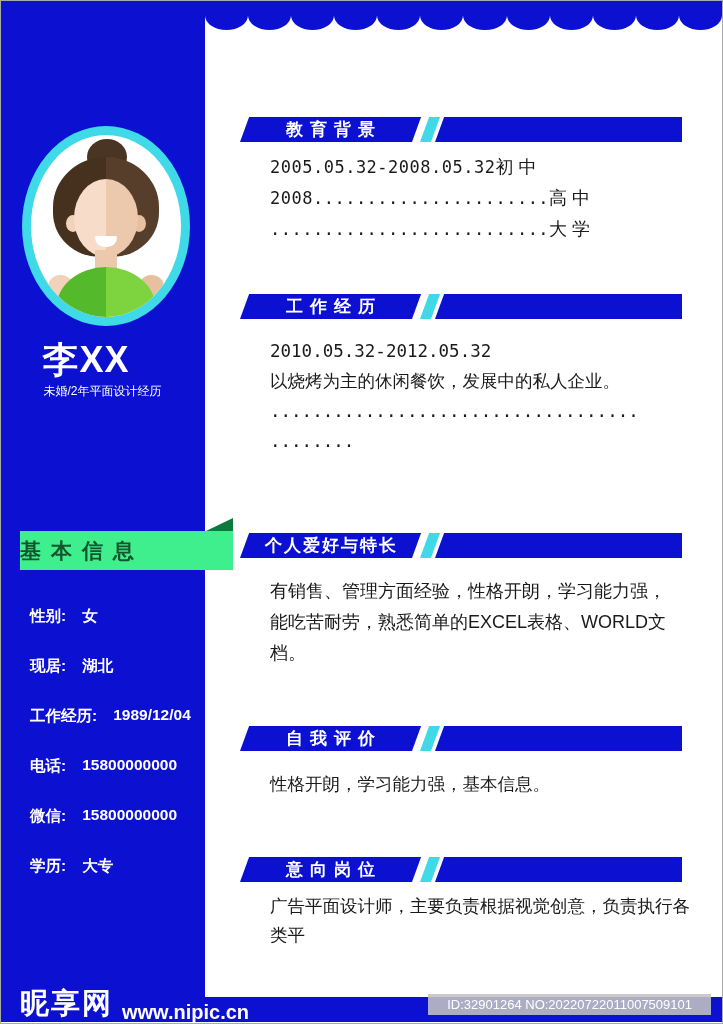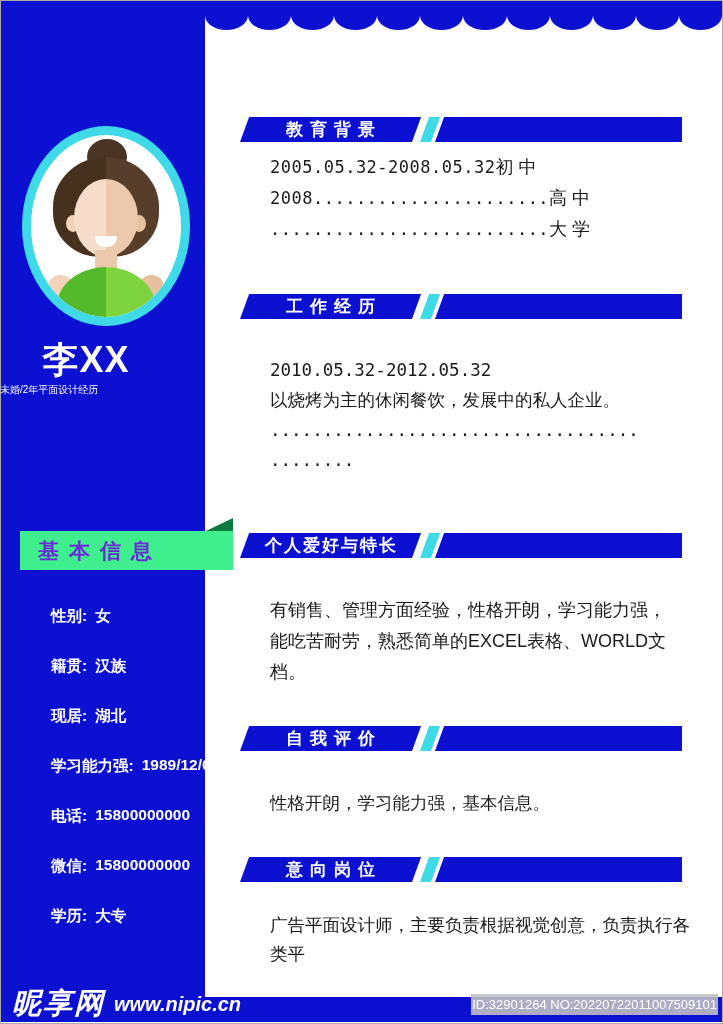--- a/index.html
+++ b/index.html
@@ -29,55 +29,55 @@
   .av-ear-l{left:35px;top:80px;width:14px;height:17px;border-radius:50%;background:#f2d3ba;}
   .av-ear-r{left:101px;top:80px;width:14px;height:17px;border-radius:50%;background:#e7c0a0;}
   .av-face{left:43px;top:44px;width:64px;height:78px;border-radius:50%;background:linear-gradient(90deg,#f7ddc9 50%,#ecc9ad 50%);}
   .av-smile{left:64px;top:101px;width:22px;height:11px;background:#fff;border-radius:2px 2px 12px 12px;}
   .av-neck{left:64px;top:115px;width:22px;height:24px;background:#ecc9ad;}
   .av-arm-l{left:17px;top:140px;width:25px;height:52px;border-radius:12px;background:#f2d3ba;}
   .av-arm-r{left:108px;top:140px;width:25px;height:52px;border-radius:12px;background:#e7c0a0;}
   .av-shirt{left:25px;top:132px;width:100px;height:60px;border-radius:50% 50% 0 0 / 70% 70% 0 0;background:linear-gradient(90deg,#54ba2c 50%,#7ed43e 50%);}
   
   .name{position:absolute;left:0;top:336px;width:172px;text-align:center;color:#fff;font-size:36px;font-weight:bold;letter-spacing:1px;}
-  .subtitle{position:absolute;left:0;top:383px;width:205px;text-align:left;color:#fff;font-size:10px;}
+  .subtitle{position:absolute;left:0;top:383px;width:205px;text-align:center;color:#fff;font-size:12px;}
   
   .basic-banner{position:absolute;left:20px;top:531px;width:213px;height:39px;background:var(--green);
-    color:#6d28d9;font-weight:bold;font-size:21px;letter-spacing:10px;line-height:39px;padding-left:18px;box-sizing:border-box;}
+    color:#14532d;font-weight:bold;font-size:21px;letter-spacing:10px;line-height:39px;box-sizing:border-box;}
   .banner-fold{position:absolute;right:0;top:-13px;width:0;height:0;border-bottom:13px solid var(--green-dark);border-left:27px solid transparent;}
   
   .info-list{position:absolute;left:30px;top:606px;width:170px;}
-  .info-item{height:50px;display:flex;gap:8px;color:#fff;font-weight:bold;font-size:15.5px;white-space:nowrap;margin-left:21px;}
+  .info-item{height:50px;display:flex;gap:16px;color:#fff;font-weight:bold;font-size:15.5px;white-space:nowrap;}
   
   .flag{position:absolute;left:238px;height:25px;width:450px;}
   .flag div{position:absolute;top:0;height:25px;transform:skewX(-20deg);transform-origin:bottom left;}
   .flag-main{left:2px;width:172px;background:var(--blue);}
   .flag-title{display:block;transform:skewX(20deg);text-align:center;line-height:25px;color:#fff;font-weight:bold;font-size:17px;letter-spacing:7px;padding-left:7px;white-space:nowrap;}
   .flag-title.tight{letter-spacing:2px;padding-left:2px;}
   .flag-cyan{left:182px;width:11px;background:var(--cyan);}
   .flag-conn{left:197px;width:13px;background:var(--blue);}
   .flag-thin{position:absolute;left:206px;top:0;width:238px;height:9px;background:var(--blue);transform:none !important;}
   
   .mono{font-family:"DejaVu Sans Mono","Liberation Mono",monospace;}
   .edu-content{position:absolute;left:270px;top:151px;width:325px;color:var(--ink);}
   .edu-row{display:flex;justify-content:flex-start;align-items:center;height:31px;}
   .edu-left{font-family:"DejaVu Sans Mono","Liberation Mono",monospace;font-size:17px;letter-spacing:0.5px;}
   .edu-right{font-size:18px;white-space:nowrap;}
-  .body-text{position:absolute;color:var(--ink);margin-top:19px;}
+  .body-text{position:absolute;color:var(--ink);}
   .body-text p{margin:0;}
   .work-content{left:270px;top:336px;width:410px;font-size:17.5px;line-height:30px;}
   .hobby-content{left:270px;top:576px;width:415px;font-size:18px;line-height:31px;}
   .self-content{left:270px;top:770px;width:410px;font-size:17.5px;line-height:28px;}
   .intent-content{left:270px;top:892px;width:425px;font-size:17.5px;line-height:29px;}
   
   .footer-bar{position:absolute;left:1px;top:997px;width:721px;height:25px;background:var(--blue);}
-  .footer-logo{position:absolute;left:12px;top:984px;color:#fff;font-style:italic;font-weight:bold;display:flex;align-items:center;gap:9px;}
+  .footer-logo{position:absolute;left:20px;top:984px;color:#fff;font-weight:bold;display:flex;align-items:flex-end;gap:9px;}
   .logo-cn{font-size:29px;letter-spacing:2px;}
   .logo-url{font-size:20px;}
-  .id-badge{position:absolute;right:5px;top:994px;height:21px;line-height:21px;padding:0 1px;background:rgba(195,195,195,0.88);color:#fff;font-size:13px;white-space:nowrap;}
+  .id-badge{position:absolute;right:12px;top:994px;height:21px;line-height:21px;padding:0 19px;background:rgba(195,195,195,0.88);color:#fff;font-size:13px;white-space:nowrap;}
 </style>
 </head>
 <body>
 
 <div class="page">
 
   <div class="sidebar"></div>
 
   <div class="scallops">
     <div class="sc"></div>
@@ -116,29 +116,25 @@
     <div class="banner-fold"></div>
     <span>基本信息</span>
   </div>
 
   <div class="info-list">
     <div class="info-item">
       <span>性别:</span>
       <span>女</span>
     </div>
     <div class="info-item">
-      <span>籍贯:</span>
-      <span>汉族</span>
-    </div>
-    <div class="info-item">
       <span>现居:</span>
       <span>湖北</span>
     </div>
     <div class="info-item">
-      <span>学习能力强:</span>
+      <span>工作经历:</span>
       <span>1989/12/04</span>
     </div>
     <div class="info-item">
       <span>电话:</span>
       <span>15800000000</span>
     </div>
     <div class="info-item">
       <span>微信:</span>
       <span>15800000000</span>
     </div>

